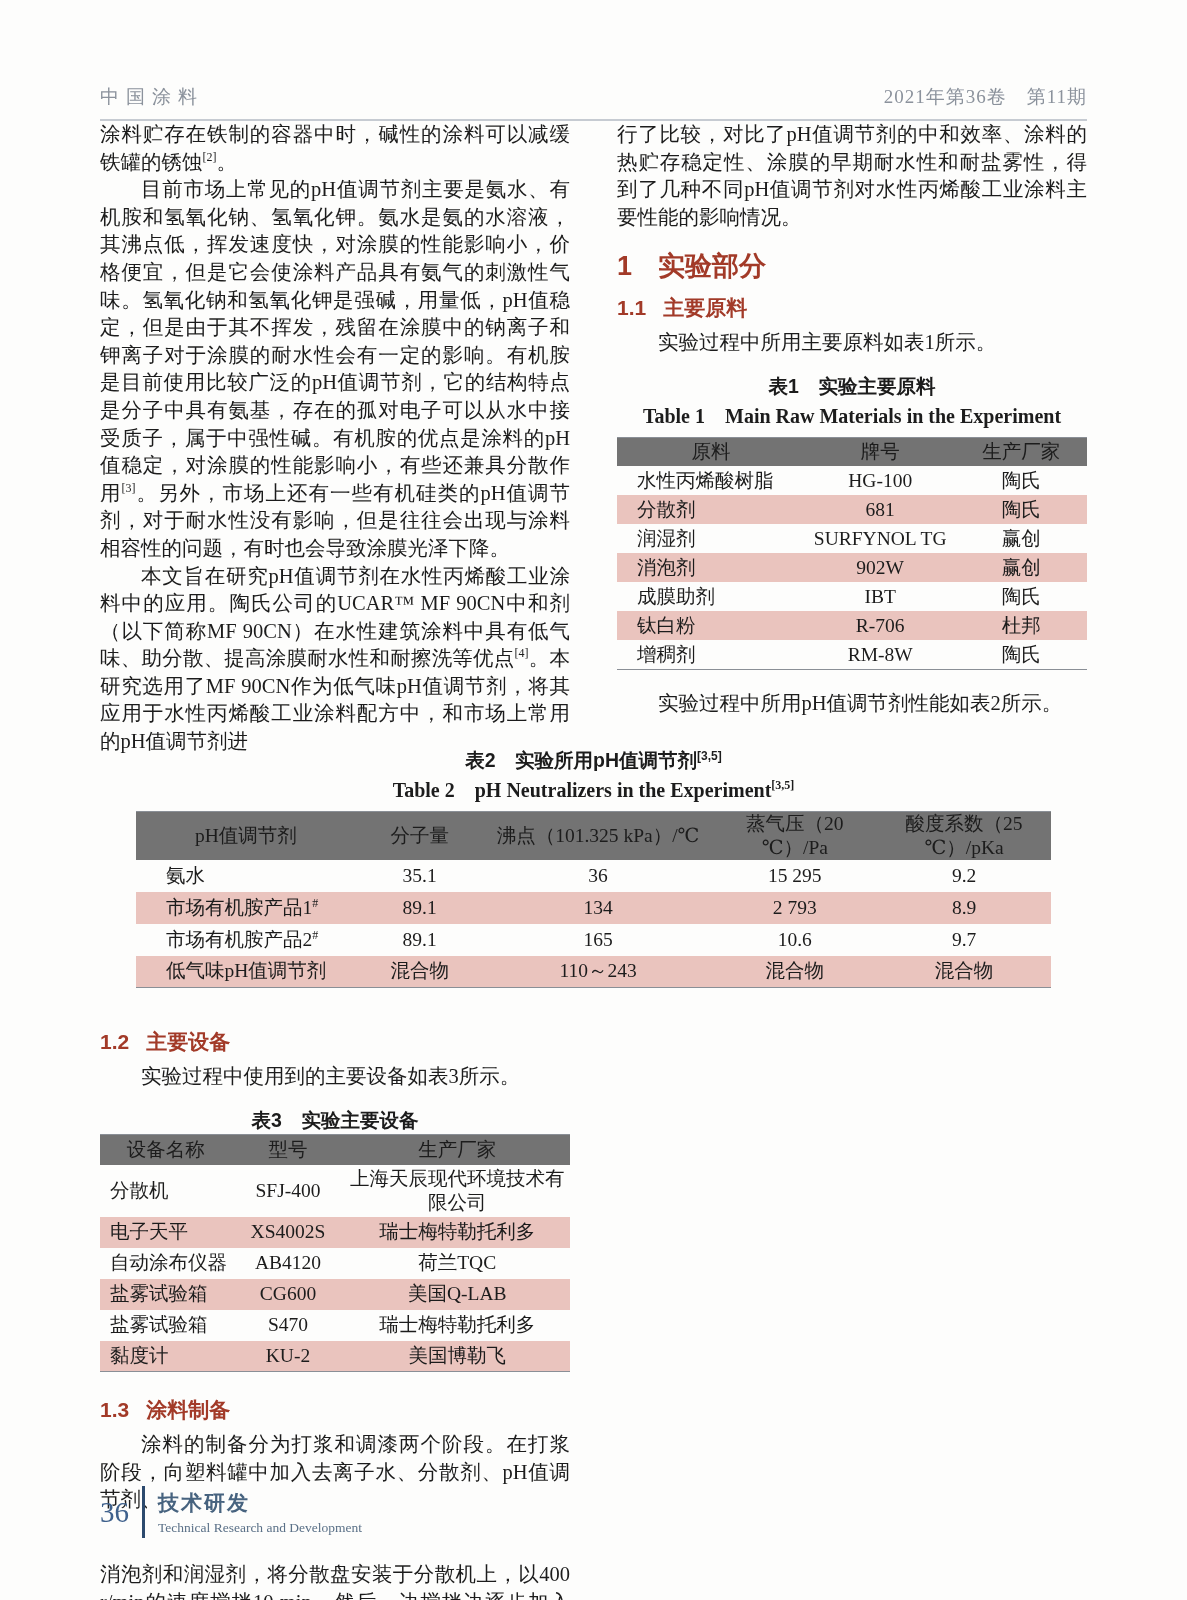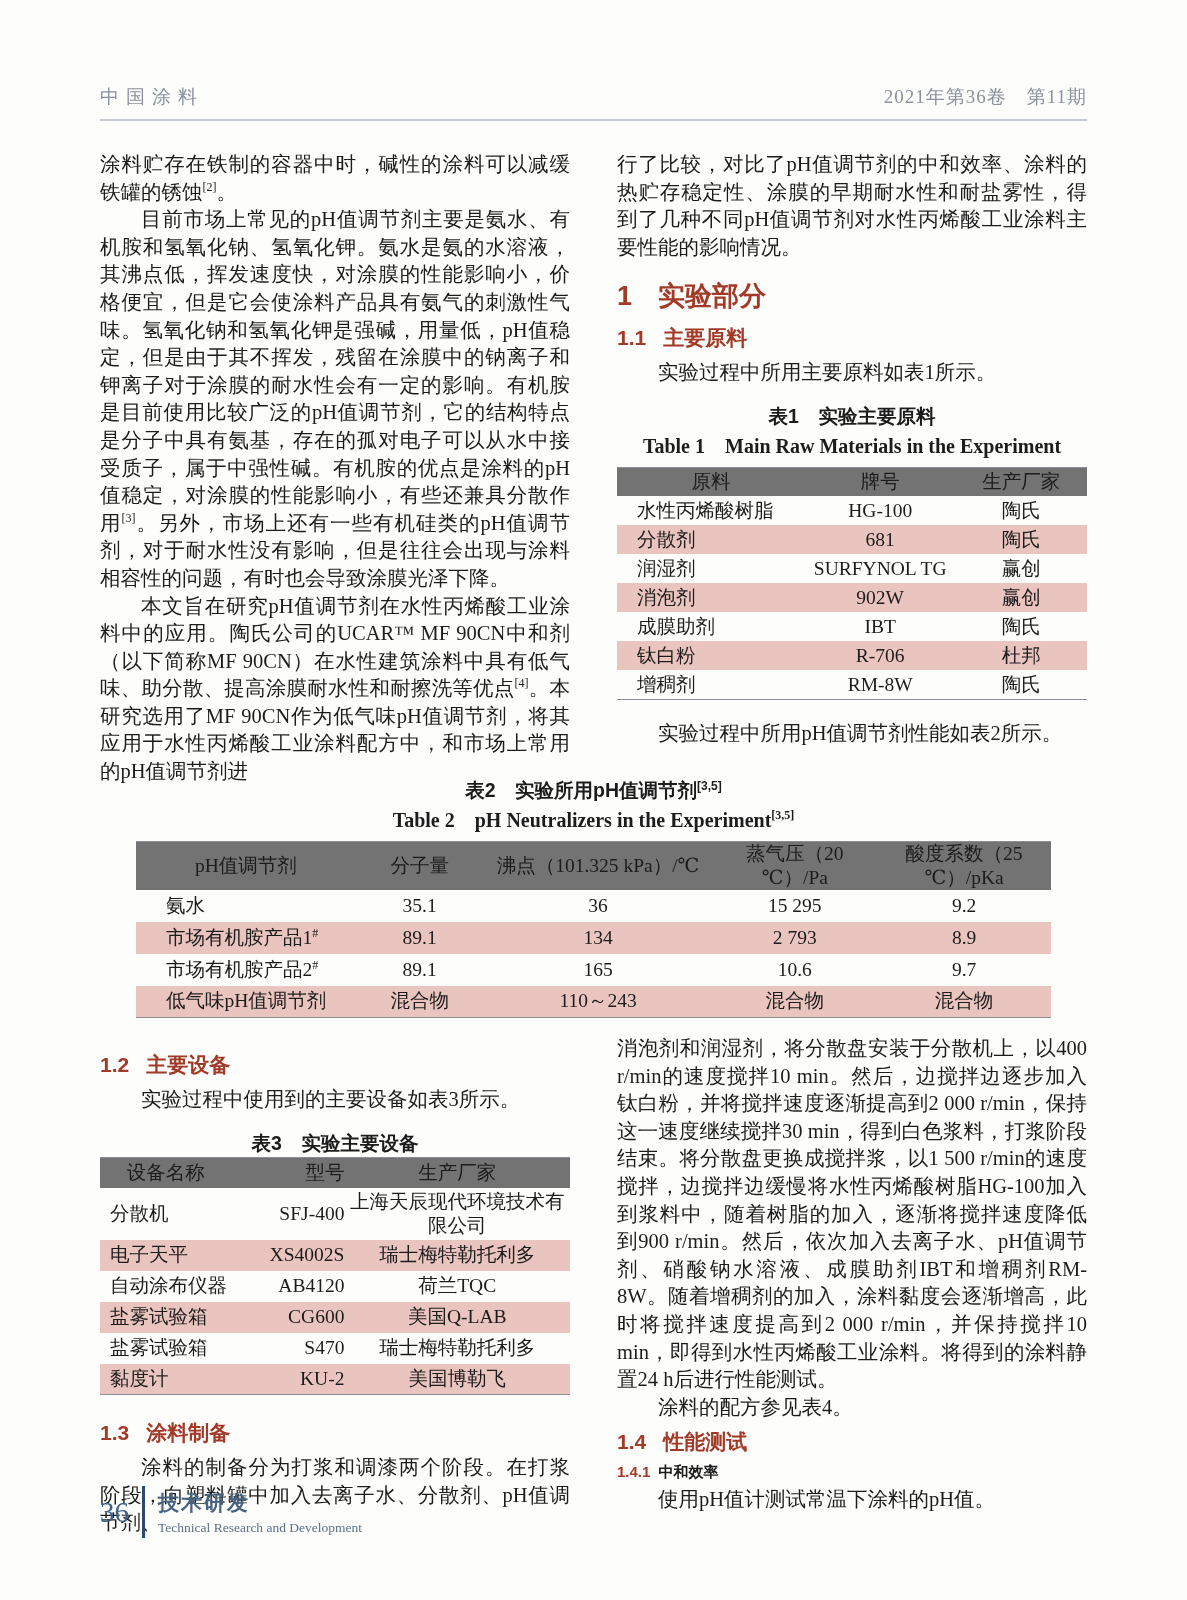--- a/index.html
+++ b/index.html
@@ -9,22 +9,22 @@
 
   
   .runhead { display: flex; justify-content: space-between; align-items: flex-end;
              padding-top: 84px; padding-bottom: 9px; border-bottom: 2px solid #c6cbd2;
              color: #8b929c; font-size: 19px; }
   .runhead .journal { letter-spacing: 7px; }
   .runhead .issue { letter-spacing: 1px; }
 
   
   .region { display: flex; gap: 47px; }
-  .region1 { margin-top: 30px; height: 612px; }
-  .region2 { margin-top: 17px; height: 486px; }
+  .region1 { height: 612px; }
+  .region2 { margin-top: 24px; height: 486px; flex-direction: column; }
   .col { width: 470px; }
   p.body { font-size: 20.5px; line-height: 27.6px; text-align: justify; }
   p.indent { text-indent: 2em; }
   sup { font-size: 12px; line-height: 0; vertical-align: super; }
 
   
   .h1 { display: flex; gap: 26px; align-items: baseline; color: #a23a28;
         font-family: "Liberation Sans", "DejaVu Sans", sans-serif; font-weight: bold;
         font-size: 27px; margin: 17px 0 10px; }
   .h2 { display: flex; gap: 17px; align-items: baseline; color: #a23a28;
@@ -57,21 +57,21 @@
   .t2 th:nth-child(1), .t2 td:nth-child(1) { width: 24%; }
   .t2 th:nth-child(2), .t2 td:nth-child(2) { width: 14%; }
   .t2 th:nth-child(3), .t2 td:nth-child(3) { width: 25%; }
   .t2 th:nth-child(4), .t2 td:nth-child(4) { width: 18%; }
   .t2 th:nth-child(5), .t2 td:nth-child(5) { width: 19%; }
   .t2 td:nth-child(1) { text-align: left; padding-left: 30px; }
 
   .t3 th { height: 31px; }
   .t3 td { height: 31px; padding: 2px 0; }
   .t3 th:nth-child(1), .t3 td:nth-child(1) { width: 28%; }
-  .t3 th:nth-child(2), .t3 td:nth-child(2) { width: 24%; text-align: right; }
+  .t3 th:nth-child(2), .t3 td:nth-child(2) { width: 24%; }
   .t3 th:nth-child(3), .t3 td:nth-child(3) { width: 48%; }
   .t3 td:nth-child(1) { text-align: left; padding-left: 10px; }
 
   .tblock-gap { margin-top: 16px; }
 
   
   .footer { position: absolute; left: 100px; bottom: 62px; display: flex;
             align-items: center; gap: 13px; }
   .footer .pnum { font-size: 29px; color: #3f618c; }
   .footer .bar { width: 3px; height: 52px; background: #2c4a6e; }

